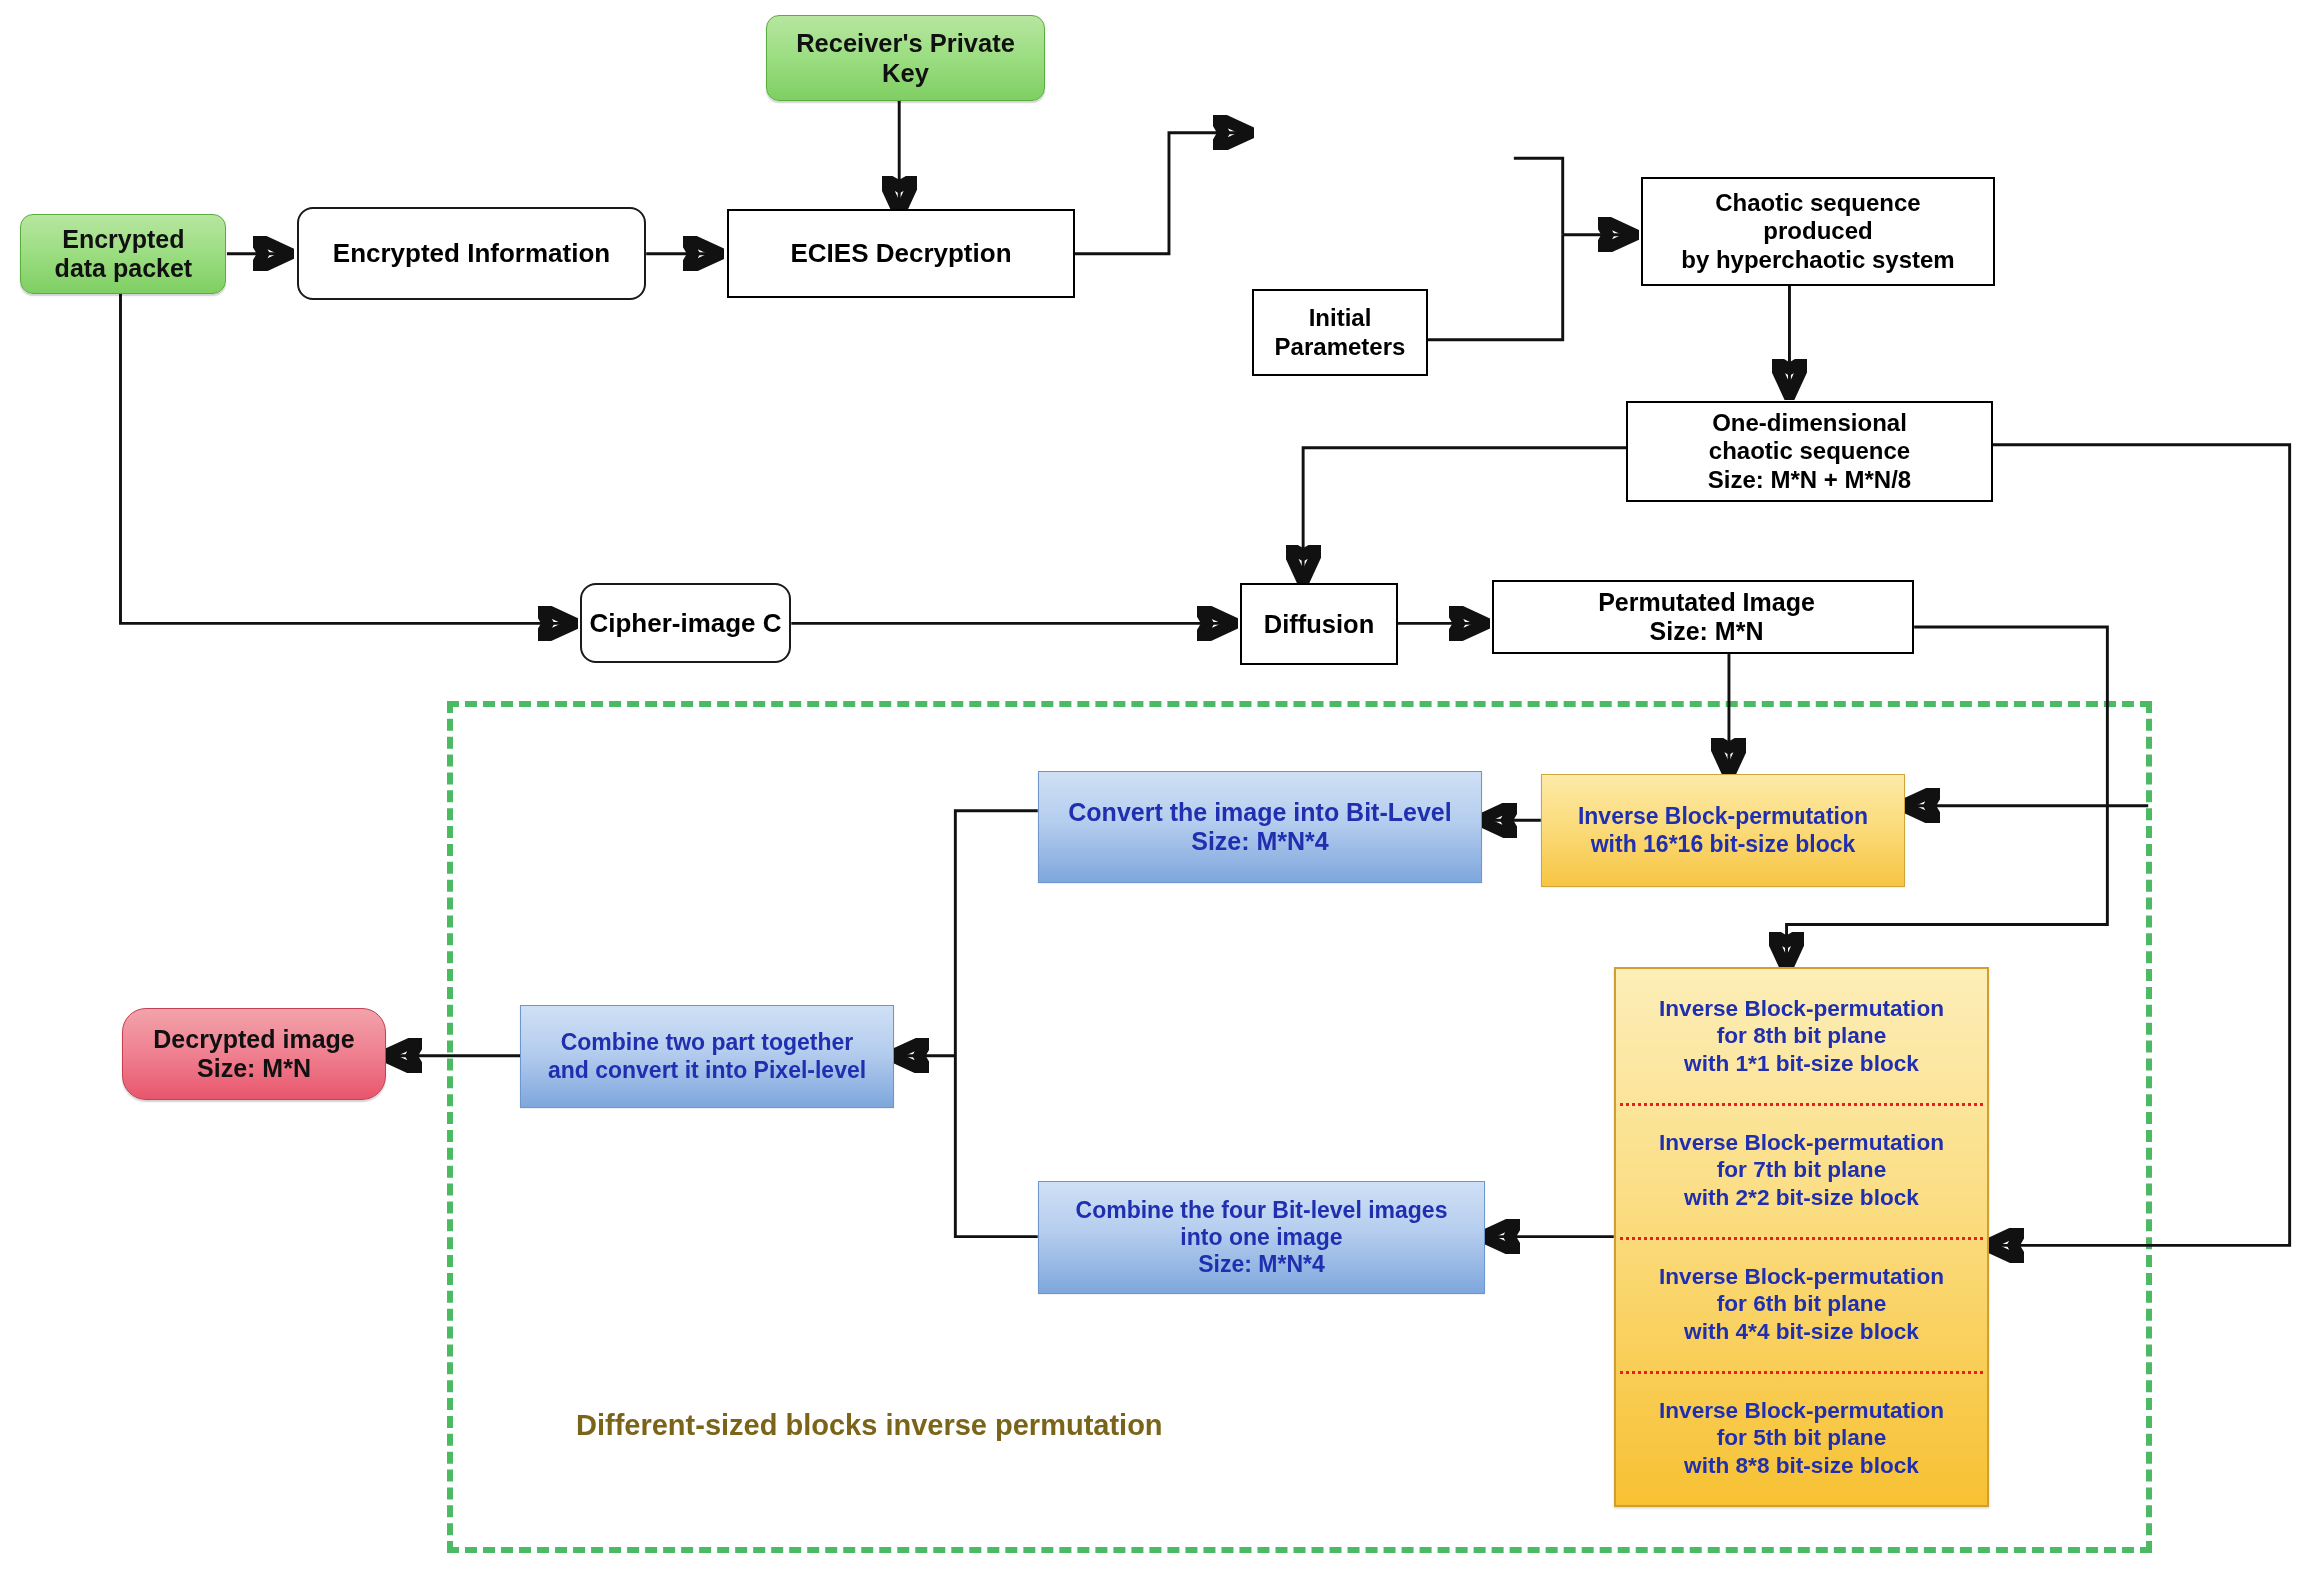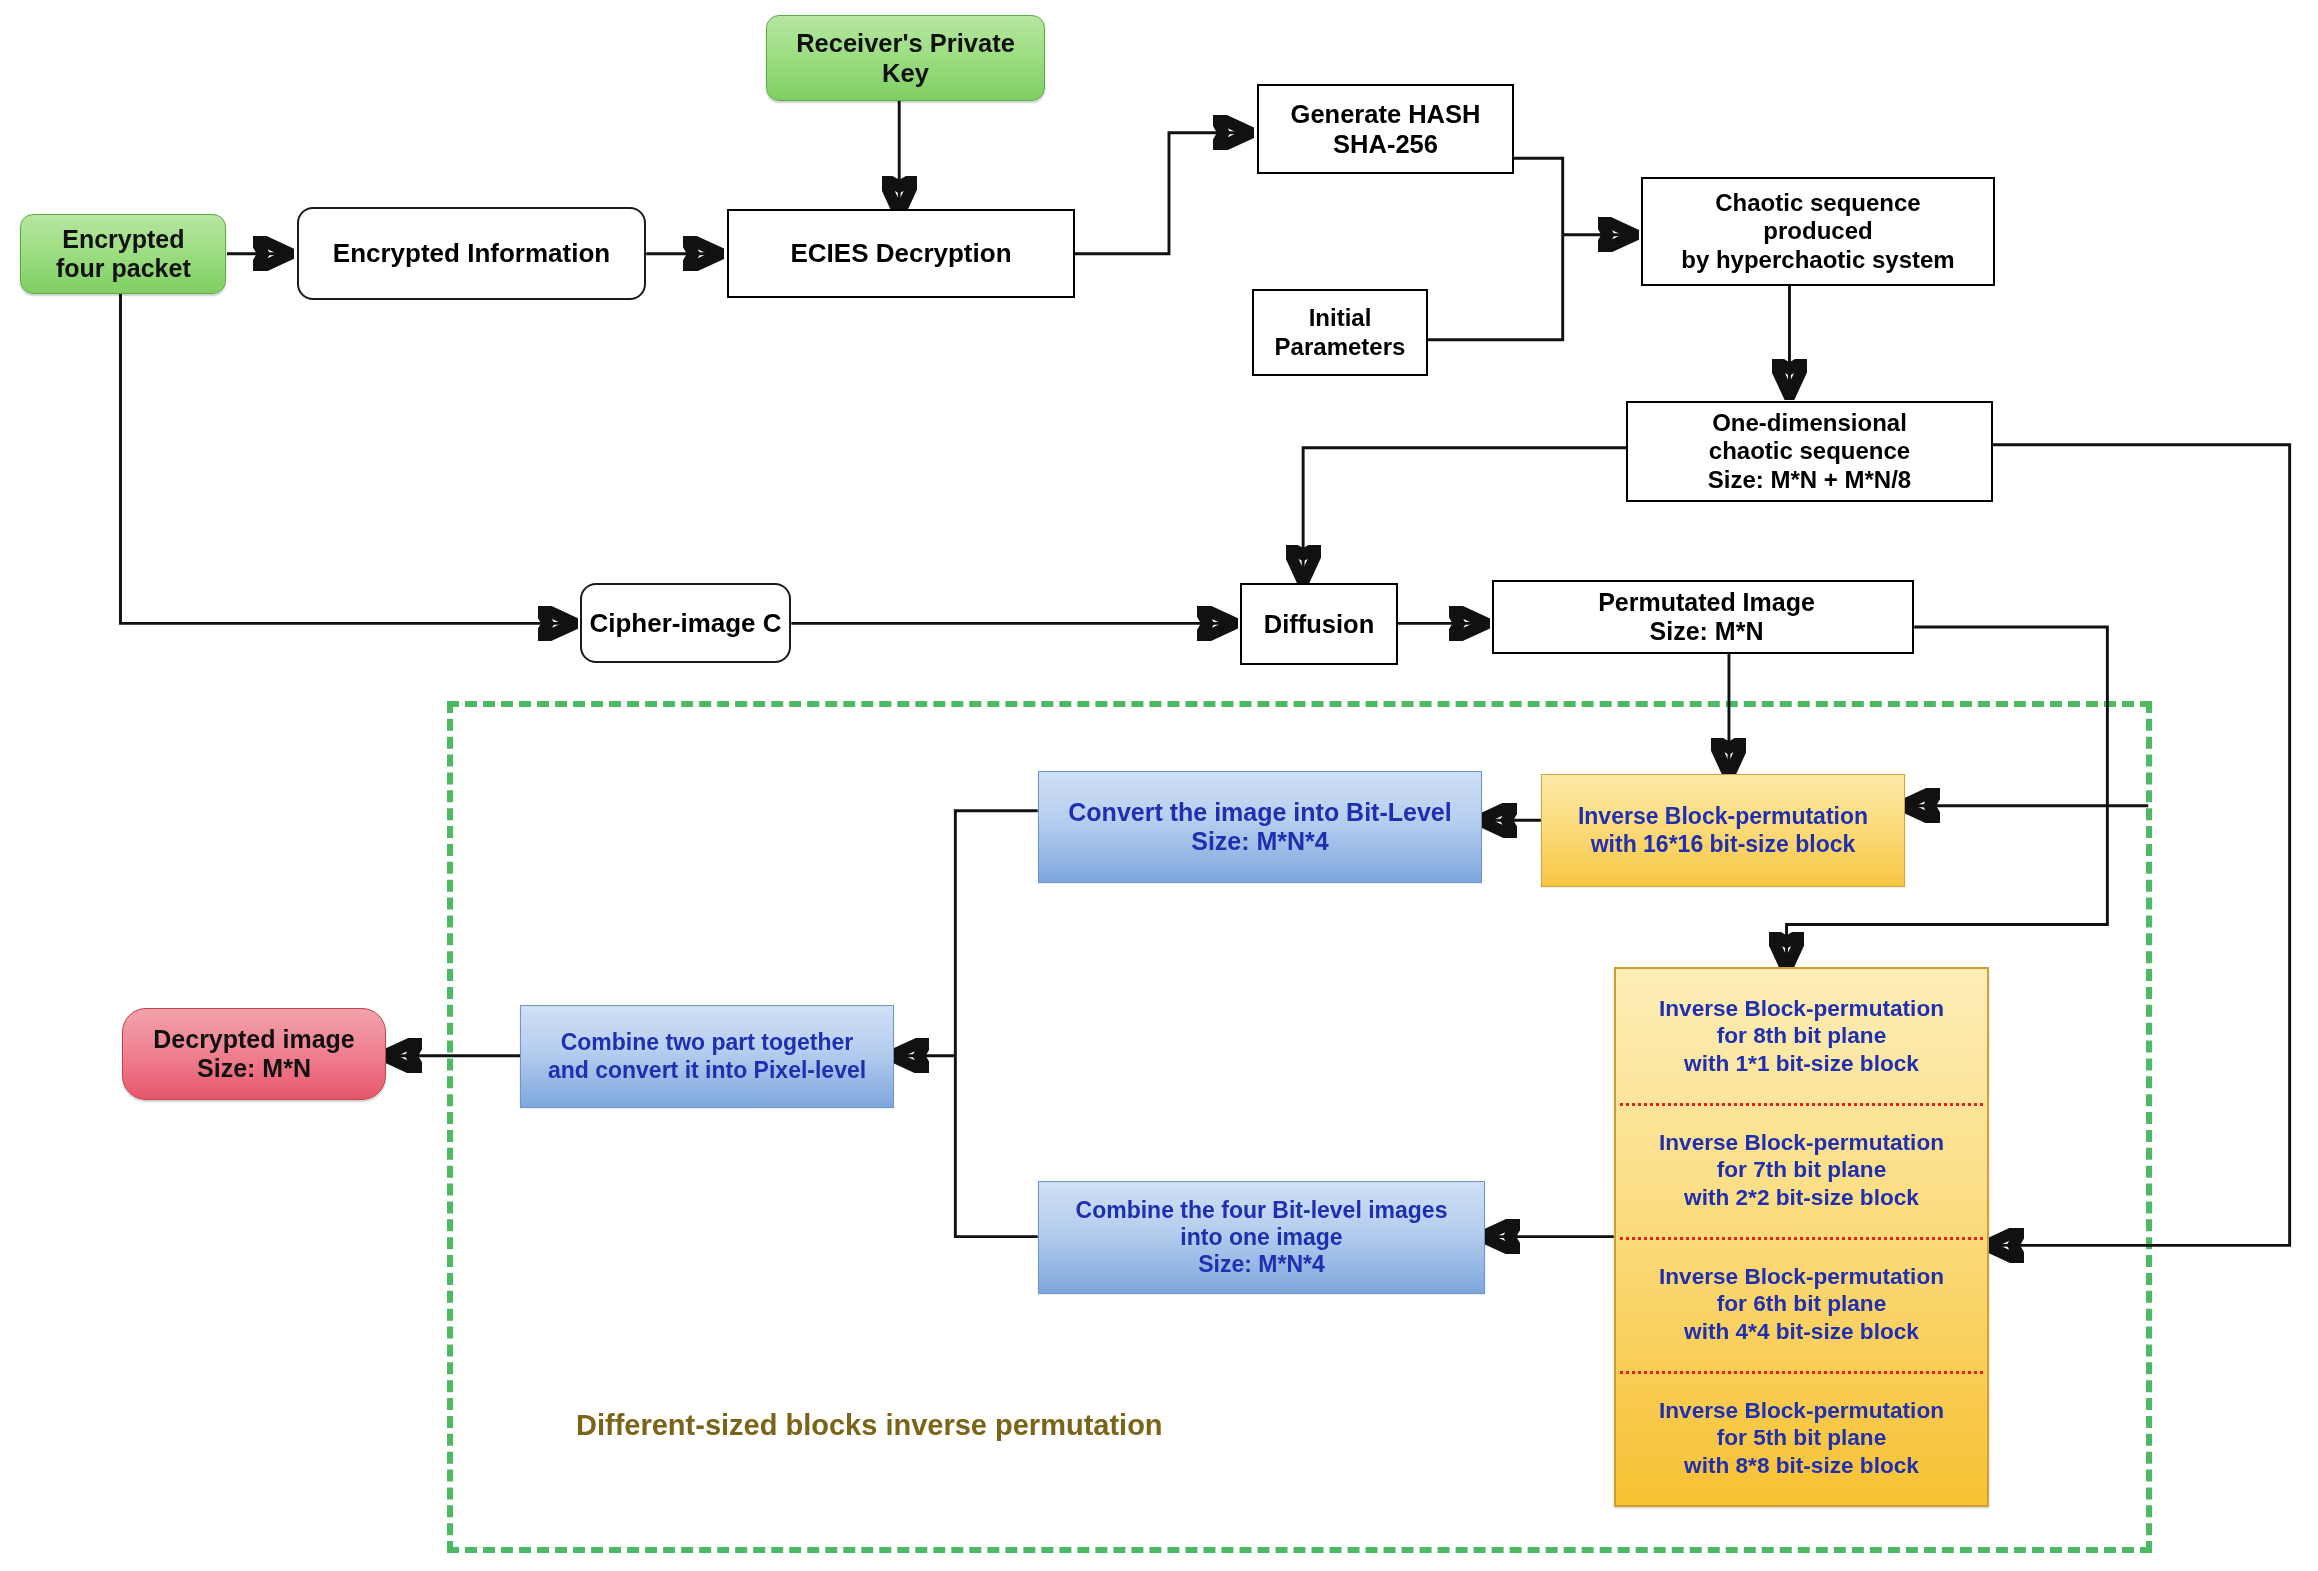--- a/index.html
+++ b/index.html
@@ -165,40 +165,36 @@
 
     <path d="M2213,1696 L2036,1696" marker-end="url(#ah)"></path>
 
     <path d="M713,1448 L530,1448" marker-end="url(#ah)"></path>
 
     <path d="M1226,1448 L1226,1448"></path>
   </svg>
 
   <div class="node green" style="left:20.4px;top:214px;width:206px;height:80px;font-size:25px;">
     <span class="lbl">Encrypted
-four packet</span>
+data packet</span>
   </div>
 
   <div class="node green" style="left:766px;top:14.6px;width:279px;height:86px;font-size:25.5px;">
     <span class="lbl">Receiver's Private
 Key</span>
   </div>
 
   <div class="node round" style="left:297px;top:207px;width:349px;height:93px;font-size:26px;">
     <span class="lbl">Encrypted Information</span>
   </div>
 
   <div class="node rect" style="left:727px;top:209px;width:348px;height:89px;font-size:26px;text-align:center;">
     <span class="lbl">ECIES Decryption</span>
   </div>
 
-  <div class="node rect" style="left:1257px;top:84px;width:257px;height:90px;font-size:25.5px;">
-    <span class="lbl">Generate HASH
-SHA-256</span>
-  </div>
 
   <div class="node rect" style="left:1252px;top:289px;width:176px;height:87px;font-size:24px;">
     <span class="lbl">Initial
 Parameters</span>
   </div>
 
   <div class="node rect" style="left:1641px;top:177px;width:354px;height:109px;font-size:24px;">
     <span class="lbl">Chaotic sequence
 produced
 by hyperchaotic system</span>

